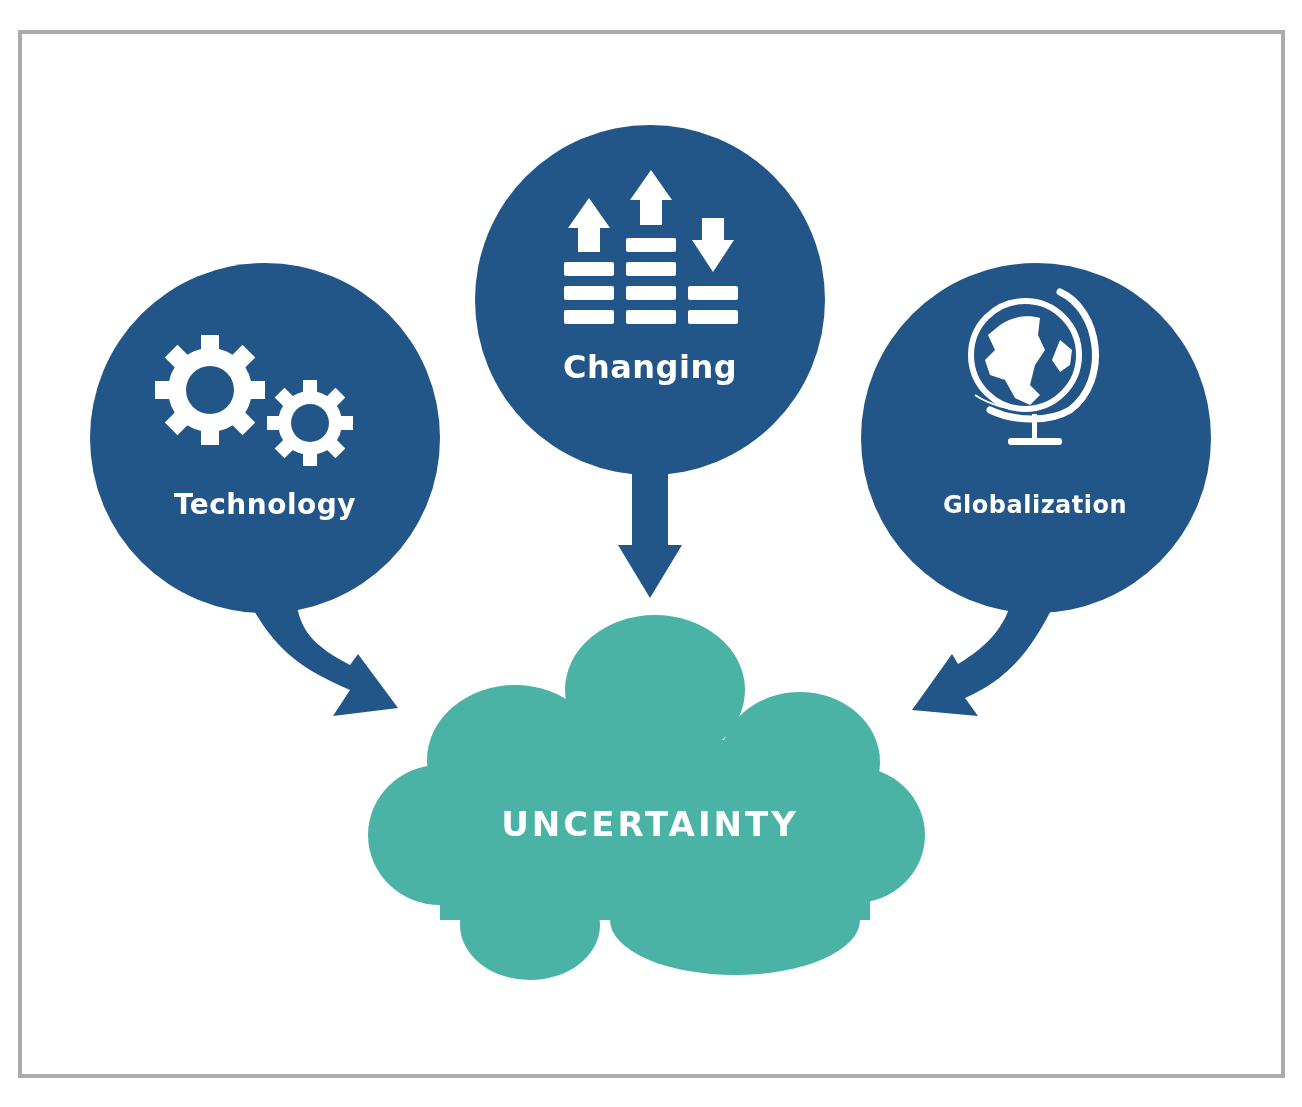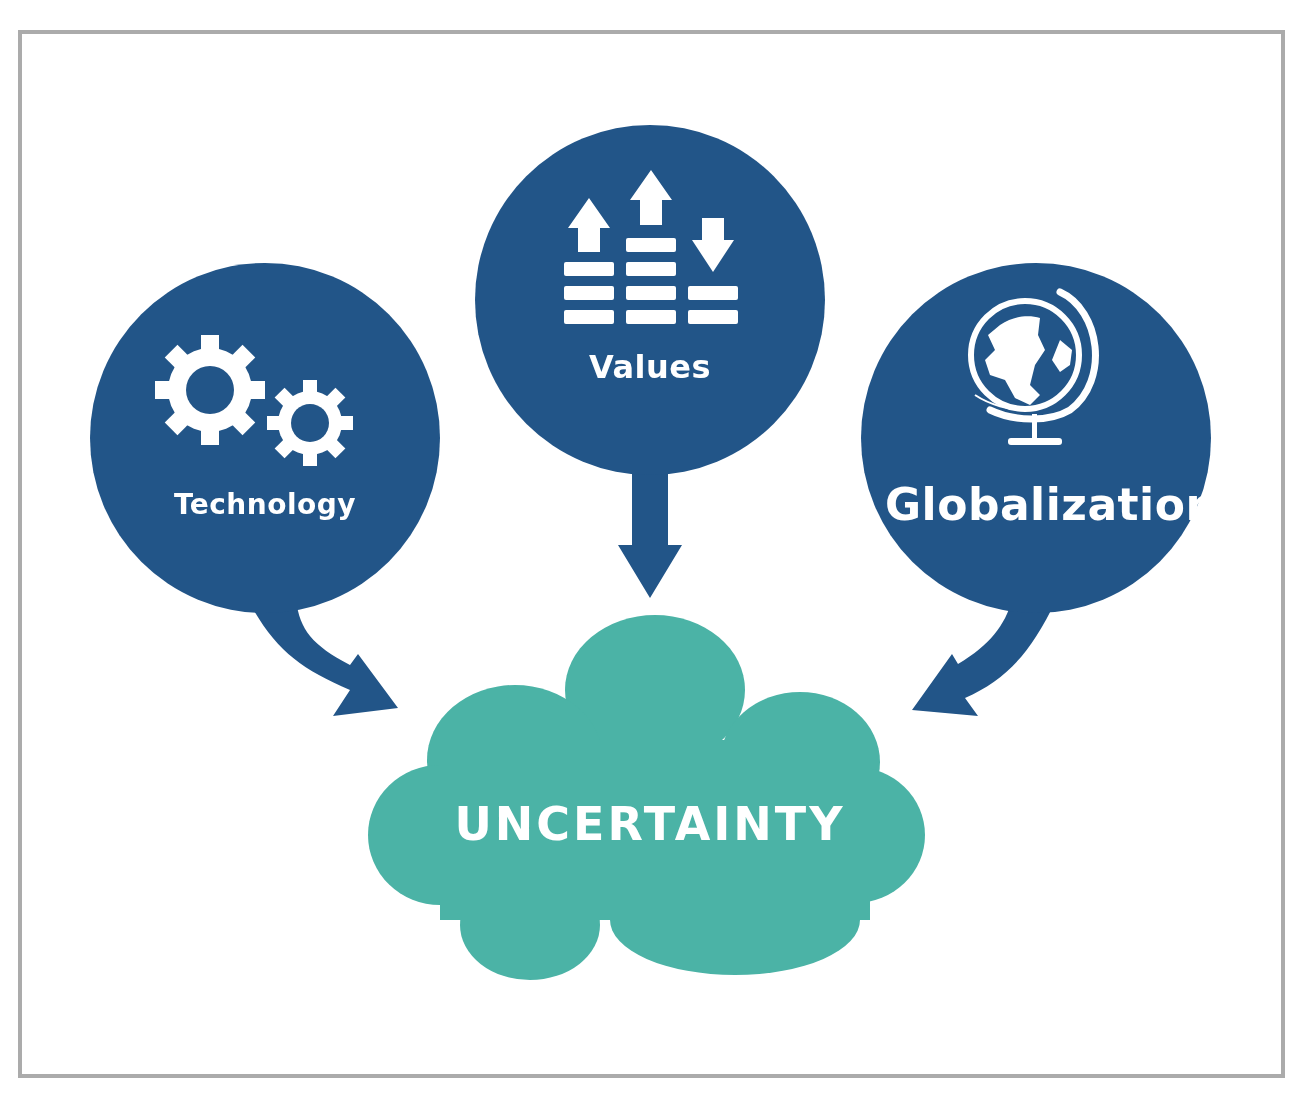--- a/index.html
+++ b/index.html
@@ -5,22 +5,22 @@
   html, body { margin:0; padding:0; background:#ffffff; }
   body { width:1302px; height:1107px; position:relative; overflow:hidden;
          font-family:"DejaVu Sans","Liberation Sans",sans-serif; }
   .frame { position:absolute; left:18px; top:30px; width:1259px; height:1040px;
            border:4px solid #ababab; box-sizing:content-box; }
   svg.canvas { position:absolute; left:0; top:0; }
   .label { position:absolute; color:#ffffff; text-align:center; font-weight:bold;
            font-family:"DejaVu Sans","Liberation Sans",sans-serif; letter-spacing:0.5px; }
   .lbl-tech { left:130px; width:270px; top:486px; font-size:28px; line-height:38px; }
   .lbl-values { left:500px; width:300px; top:348px; font-size:32px; line-height:38px; }
-  .lbl-glob { left:885px; width:300px; top:486px; font-size:44px; line-height:38px; }
-  .lbl-cloud { left:400px; width:500px; top:796px; font-size:46px; line-height:56px; letter-spacing:3px; }
+  .lbl-glob { left:885px; width:300px; top:486px; font-size:24px; line-height:38px; }
+  .lbl-cloud { left:400px; width:500px; top:796px; font-size:34px; line-height:56px; letter-spacing:3px; }
 </style>
 </head>
 <body>
 
 <div class="frame"></div>
 
 <svg class="canvas" width="1302" height="1107" viewBox="0 0 1302 1107">
 
   <g fill="#225588">
     <path d="M248 600 C 275 650, 300 668, 350 690 L 333 716 L 398 708 L 358 654 L 350 665 C 312 645, 300 630, 296 600 Z"></path>
@@ -102,20 +102,20 @@
     <ellipse cx="735" cy="920" rx="125" ry="55"></ellipse>
     <rect x="440" y="740" width="430" height="180"></rect>
   </g>
 </svg>
 
 <div class="label lbl-tech">
   <div>Technology</div>
 </div>
 
 <div class="label lbl-values">
-  <div>Values</div>
+  <div>Changing</div>
 </div>
 
 <div class="label lbl-glob">
   <div>Globalization</div>
 </div>
 
 <div class="label lbl-cloud">UNCERTAINTY</div>
 
 </body></html>

